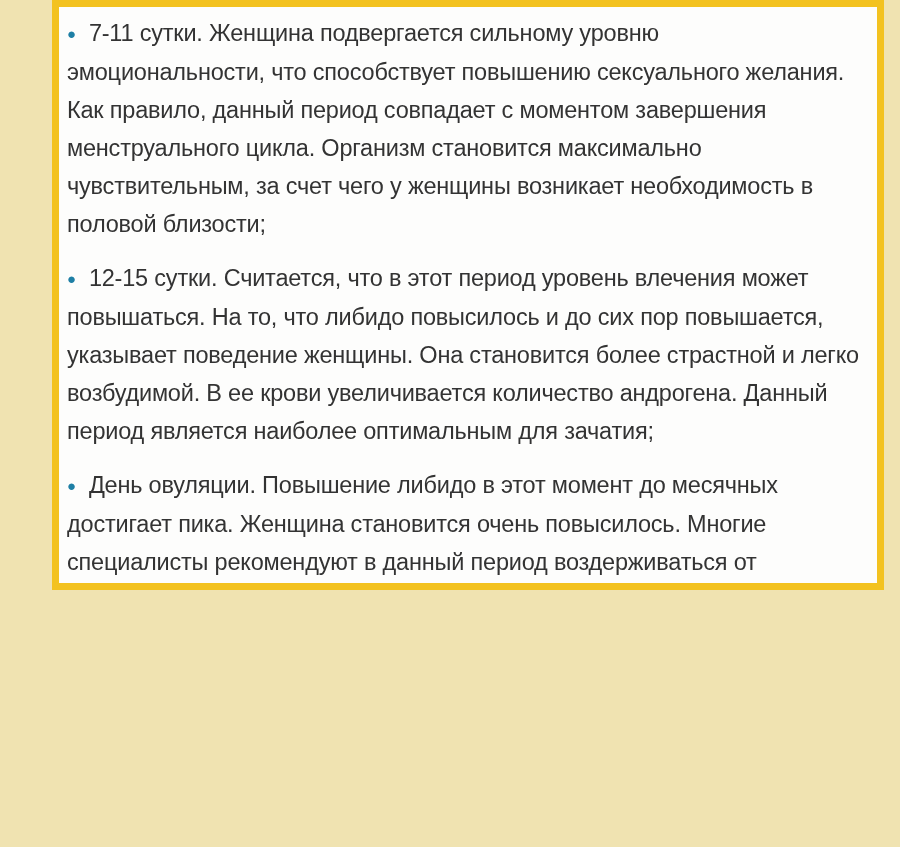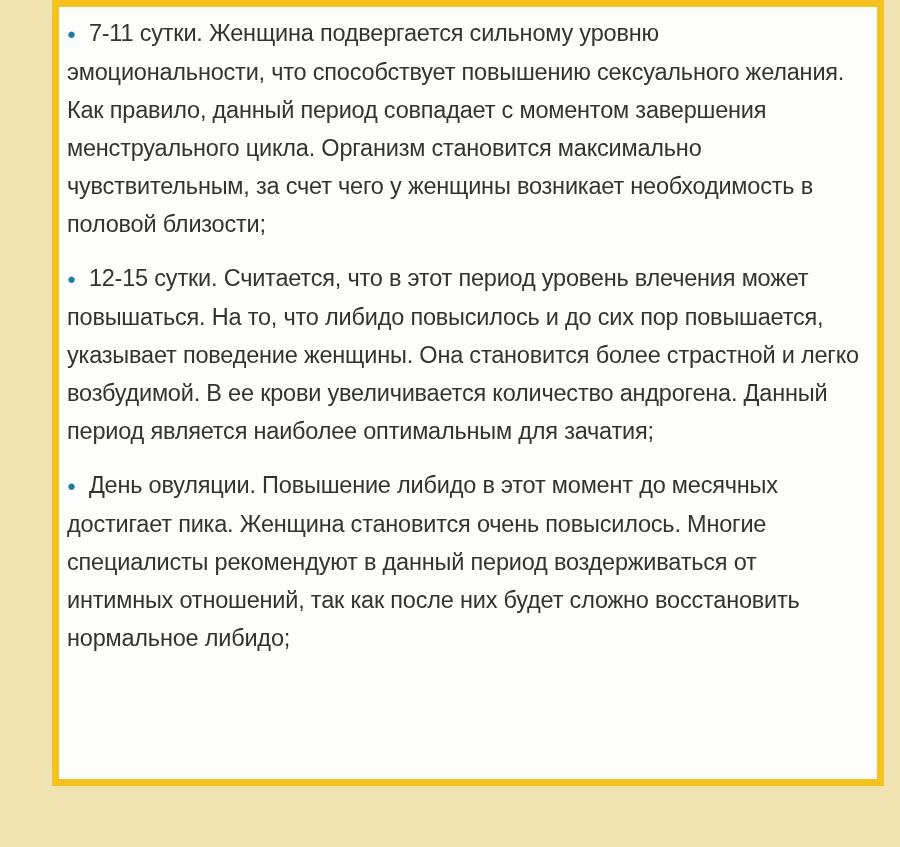--- a/index.html
+++ b/index.html
@@ -15,21 +15,21 @@
     text-align: center;
     font-size: 28px;
     line-height: 34px;
     font-weight: bold;
     font-style: italic;
     letter-spacing: 0.2px;
     color: var(--title-text, #060606);
   }
   .content-box {
     margin: 0 16px 4px 52px;
-    height: 786px;
+    height: 590px;
     box-sizing: border-box;
     background: var(--box-background, #fdfdfc);
     border: 7px solid var(--box-border, #f3c21f);
     padding: 7px 16px 2px 8px;
     overflow: hidden;
   }
   .stage-list {
     margin: 0;
     padding: 0;
     list-style: none;

